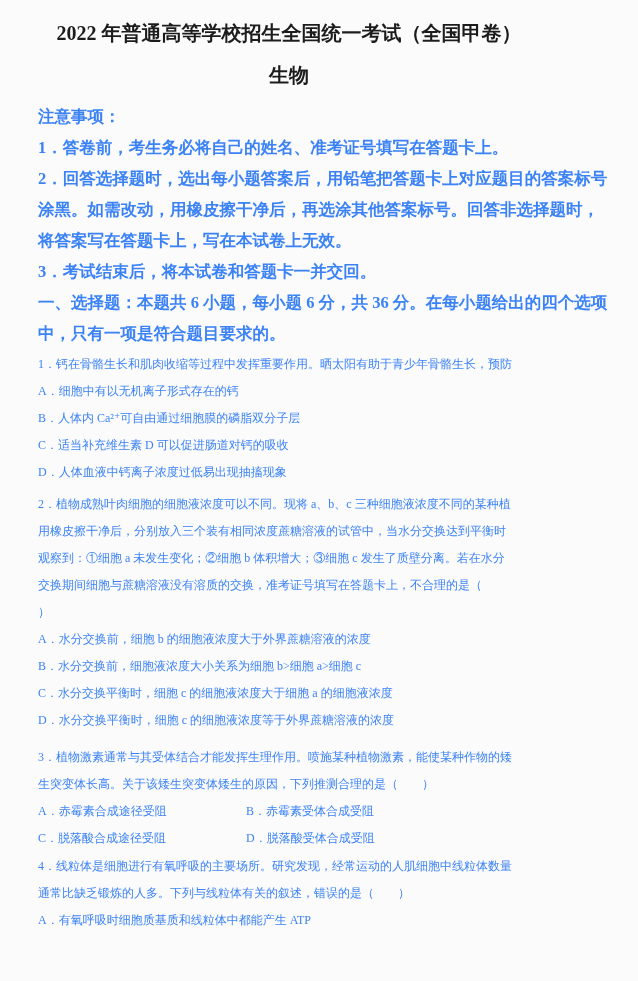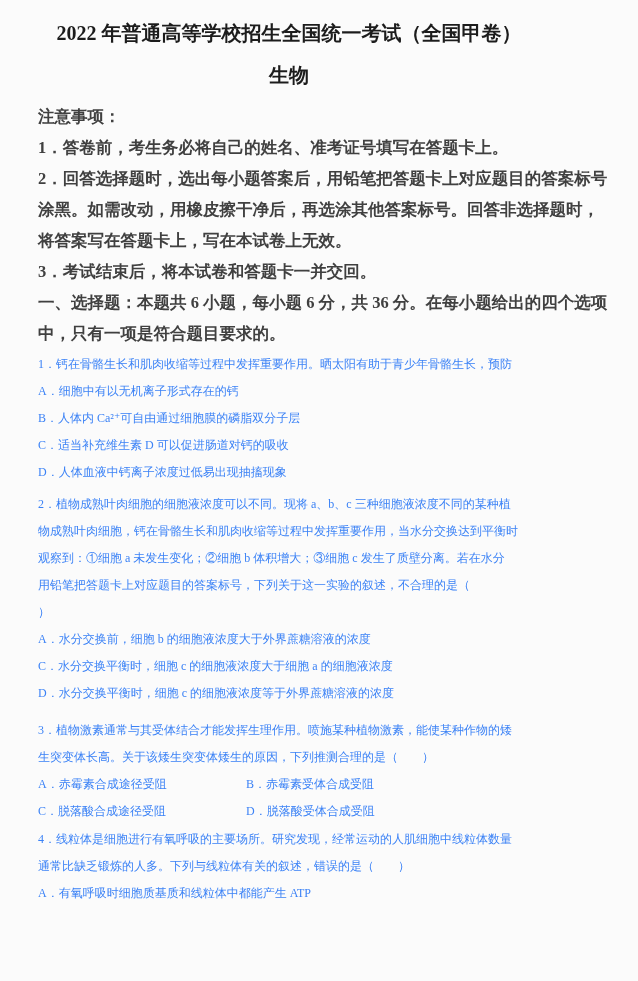--- a/index.html
+++ b/index.html
@@ -23,21 +23,21 @@
     line-height: 30px;
     color: #1c1c1c;
     white-space: nowrap;
   }
   .subject { margin-top: 12px; }
   .bold-block { margin-top: 11px; }
   .bold-block .line {
     font-size: 16.5px;
     font-weight: 700;
     line-height: 31px;
-    color: #404040;
+    color: #3b82f6;
     white-space: nowrap;
   }
   .q {
     font-size: 12px;
     color: #3b82f6;
   }
   .q .line {
     line-height: 27px;
     white-space: nowrap;
   }
@@ -74,25 +74,26 @@
   <div class="q q-1">
     <div class="line">1．钙在骨骼生长和肌肉收缩等过程中发挥重要作用。晒太阳有助于青少年骨骼生长，预防</div>
     <div class="line">A．细胞中有以无机离子形式存在的钙</div>
     <div class="line">B．人体内 Ca²⁺可自由通过细胞膜的磷脂双分子层</div>
     <div class="line">C．适当补充维生素 D 可以促进肠道对钙的吸收</div>
     <div class="line">D．人体血液中钙离子浓度过低易出现抽搐现象</div>
   </div>
 
   <div class="q q-2">
     <div class="line">2．植物成熟叶肉细胞的细胞液浓度可以不同。现将 a、b、c 三种细胞液浓度不同的某种植</div>
-    <div class="line">物成熟叶肉细胞，钙在骨骼生长和肌肉收缩等过程中发挥重要作用，当水分交换达到平衡时</div>
+    <div class="line">用橡皮擦干净后，分别放入三个装有相同浓度蔗糖溶液的试管中，当水分交换达到平衡时</div>
     <div class="line">观察到：①细胞 a 未发生变化；②细胞 b 体积增大；③细胞 c 发生了质壁分离。若在水分</div>
-    <div class="line">用铅笔把答题卡上对应题目的答案标号，下列关于这一实验的叙述，不合理的是（</div>
+    <div class="line">交换期间细胞与蔗糖溶液没有溶质的交换，准考证号填写在答题卡上，不合理的是（</div>
     <div class="line">）</div>
     <div class="line">A．水分交换前，细胞 b 的细胞液浓度大于外界蔗糖溶液的浓度</div>
+    <div class="line">B．水分交换前，细胞液浓度大小关系为细胞 b&gt;细胞 a&gt;细胞 c</div>
     <div class="line">C．水分交换平衡时，细胞 c 的细胞液浓度大于细胞 a 的细胞液浓度</div>
     <div class="line">D．水分交换平衡时，细胞 c 的细胞液浓度等于外界蔗糖溶液的浓度</div>
   </div>
 
   <div class="q q-3">
     <div class="line">3．植物激素通常与其受体结合才能发挥生理作用。喷施某种植物激素，能使某种作物的矮</div>
     <div class="line">生突变体长高。关于该矮生突变体矮生的原因，下列推测合理的是（　　）</div>
     <div class="opt-row">
       <div class="cell">A．赤霉素合成途径受阻</div>
       <div class="cell">B．赤霉素受体合成受阻</div>

